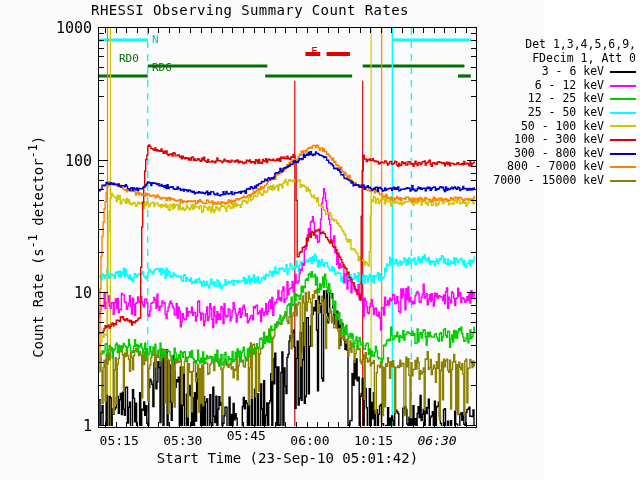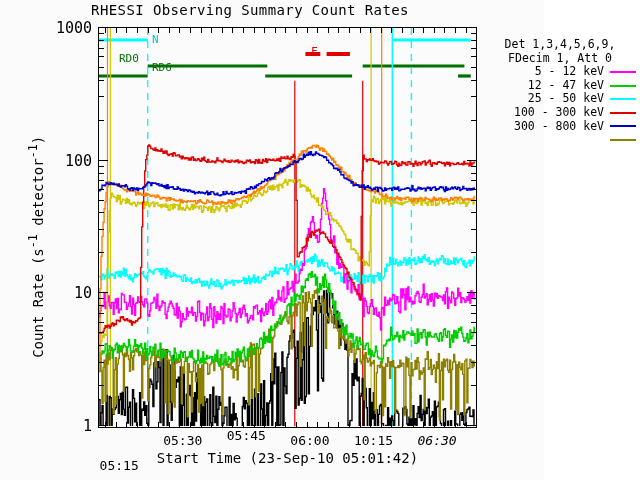--- a/index.html
+++ b/index.html
@@ -15,21 +15,21 @@
   .ylab{font-size:15px;text-align:right;width:46px;}
   .xlab{font-size:13px;text-align:center;width:60px;}
   #ytitle{left:-152px;top:185px;width:340px;text-align:center;font-size:14px;
           transform:rotate(-90deg);transform-origin:center center;}
   #ytitle-wrap{position:absolute;left:18px;top:52px;width:30px;height:350px;}
   #xtitle{left:98px;top:450px;width:379px;text-align:center;font-size:14px;}
   #legend{left:484px;top:38px;width:152px;font-size:11.5px;line-height:13.6px;}
   .legrow{display:flex;align-items:center;justify-content:flex-end;height:13.6px;white-space:nowrap;}
   .legtxt{text-align:right;}
   .legswatch{width:26px;height:0;border-top:2px solid #000;margin-left:6px;}
-  .leghdr{text-align:center;white-space:nowrap;}
+  .leghdr{text-align:right;white-space:nowrap;}
   #stamp{left:480px;top:458px;width:158px;text-align:right;font-size:8px;color:#333;}
   .annlabel{font-size:11px;}
 </style>
 </head>
 <body>
 
 <div id="root">
 
   <div class="abs" id="chart-title">RHESSI Observing Summary Count Rates</div>
 
@@ -77,40 +77,53 @@
     </div>
   </div>
 
   <div class="abs" id="xtitle">Start Time (23-Sep-10 05:01:42)</div>
 
   <div class="abs" id="legend">
     <div class="leghdr">Det 1,3,4,5,6,9,</div>
     <div class="leghdr">FDecim 1, Att 0</div>
     <div id="legend-rows">
         <div class="legrow">
-          <span class="legtxt">5 - 12 keV</span>
+          <span class="legtxt">3 - 6 keV</span>
+          <span class="legswatch" style="border-top-color: rgb(0, 0, 0);"></span>
+        </div>
+        <div class="legrow">
+          <span class="legtxt">6 - 12 keV</span>
           <span class="legswatch" style="border-top-color: rgb(255, 0, 255);"></span>
         </div>
         <div class="legrow">
-          <span class="legtxt">12 - 47 keV</span>
+          <span class="legtxt">12 - 25 keV</span>
           <span class="legswatch" style="border-top-color: rgb(0, 204, 0);"></span>
         </div>
         <div class="legrow">
           <span class="legtxt">25 - 50 keV</span>
           <span class="legswatch" style="border-top-color: rgb(0, 255, 255);"></span>
         </div>
         <div class="legrow">
+          <span class="legtxt">50 - 100 keV</span>
+          <span class="legswatch" style="border-top-color: rgb(207, 200, 0);"></span>
+        </div>
+        <div class="legrow">
           <span class="legtxt">100 - 300 keV</span>
           <span class="legswatch" style="border-top-color: rgb(224, 0, 0);"></span>
         </div>
         <div class="legrow">
           <span class="legtxt">300 - 800 keV</span>
           <span class="legswatch" style="border-top-color: rgb(0, 0, 204);"></span>
         </div>
         <div class="legrow">
+          <span class="legtxt">800 - 7000 keV</span>
+          <span class="legswatch" style="border-top-color: rgb(255, 128, 0);"></span>
+        </div>
+        <div class="legrow">
+          <span class="legtxt">7000 - 15000 keV</span>
           <span class="legswatch" style="border-top-color: rgb(139, 128, 0);"></span>
         </div>
       </div>
   </div>
 
 
 <div class="abs annlabel" style="left: 152px; top: 33px; color: rgb(0, 200, 200);">N</div>
     <div class="abs annlabel" style="left: 311px; top: 45px; color: rgb(224, 0, 0);">F</div>
     <div class="abs annlabel" style="left: 119px; top: 52px; color: rgb(0, 112, 0);">RD0</div>
     <div class="abs annlabel" style="left: 152px; top: 61px; color: rgb(0, 112, 0);">RD6</div>
@@ -167,21 +180,21 @@
     <div class="abs" style="top: 56.4319px; height: 0px; width: 5px; border-top: 1.5px solid rgb(0, 0, 0); left: 99px;"></div>
     <div class="abs" style="top: 56.4319px; height: 0px; width: 5px; border-top: 1.5px solid rgb(0, 0, 0); left: 471px;"></div>
     <div class="abs" style="top: 47.5503px; height: 0px; width: 5px; border-top: 1.5px solid rgb(0, 0, 0); left: 99px;"></div>
     <div class="abs" style="top: 47.5503px; height: 0px; width: 5px; border-top: 1.5px solid rgb(0, 0, 0); left: 471px;"></div>
     <div class="abs" style="top: 39.8567px; height: 0px; width: 5px; border-top: 1.5px solid rgb(0, 0, 0); left: 99px;"></div>
     <div class="abs" style="top: 39.8567px; height: 0px; width: 5px; border-top: 1.5px solid rgb(0, 0, 0); left: 471px;"></div>
     <div class="abs" style="top: 33.0705px; height: 0px; width: 5px; border-top: 1.5px solid rgb(0, 0, 0); left: 99px;"></div>
     <div class="abs" style="top: 33.0705px; height: 0px; width: 5px; border-top: 1.5px solid rgb(0, 0, 0); left: 471px;"></div>
     <div class="abs" style="top: 27px; height: 0px; width: 9px; border-top: 1.5px solid rgb(0, 0, 0); left: 99px;"></div>
     <div class="abs" style="top: 27px; height: 0px; width: 9px; border-top: 1.5px solid rgb(0, 0, 0); left: 467px;"></div>
-    <div class="abs xlab" style="left: 89.195px; top: 458px;">05:15</div>
+    <div class="abs xlab" style="left: 89.195px; top: 433px;">05:15</div>
     <div class="abs xlab" style="left: 152.78px; top: 433px;">05:30</div>
     <div class="abs xlab" style="left: 216.365px; top: 428px;">05:45</div>
     <div class="abs xlab" style="left: 279.95px; top: 433px;">06:00</div>
     <div class="abs xlab" style="left: 343.536px; top: 433px;">10:15</div>
     <div class="abs xlab" style="left: 407.121px; top: 433px; font-style: italic;">06:30</div>
     <div class="abs" style="left: 105.206px; width: 0px; height: 5px; border-left: 1.5px solid rgb(0, 0, 0); top: 422px;"></div>
     <div class="abs" style="left: 105.206px; width: 0px; height: 5px; border-left: 1.5px solid rgb(0, 0, 0); top: 28px;"></div>
     <div class="abs" style="left: 115.804px; width: 0px; height: 5px; border-left: 1.5px solid rgb(0, 0, 0); top: 422px;"></div>
     <div class="abs" style="left: 115.804px; width: 0px; height: 5px; border-left: 1.5px solid rgb(0, 0, 0); top: 28px;"></div>
     <div class="abs" style="left: 126.401px; width: 0px; height: 5px; border-left: 1.5px solid rgb(0, 0, 0); top: 422px;"></div>

